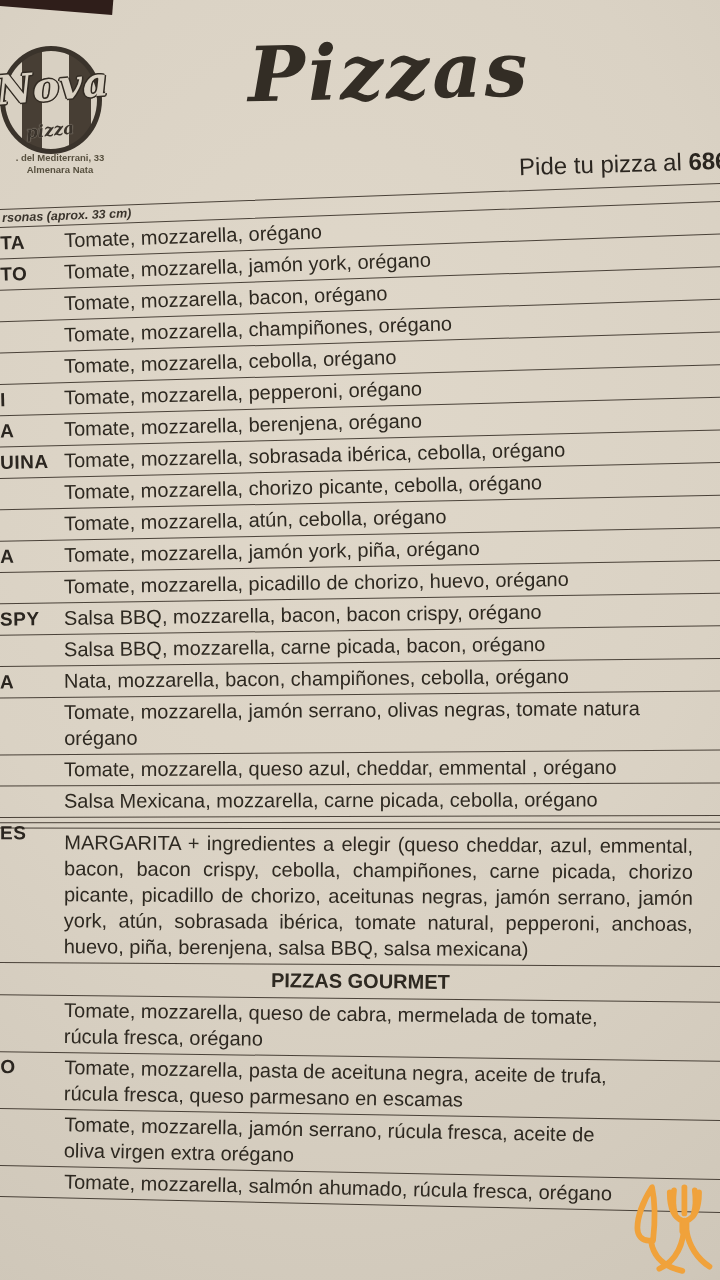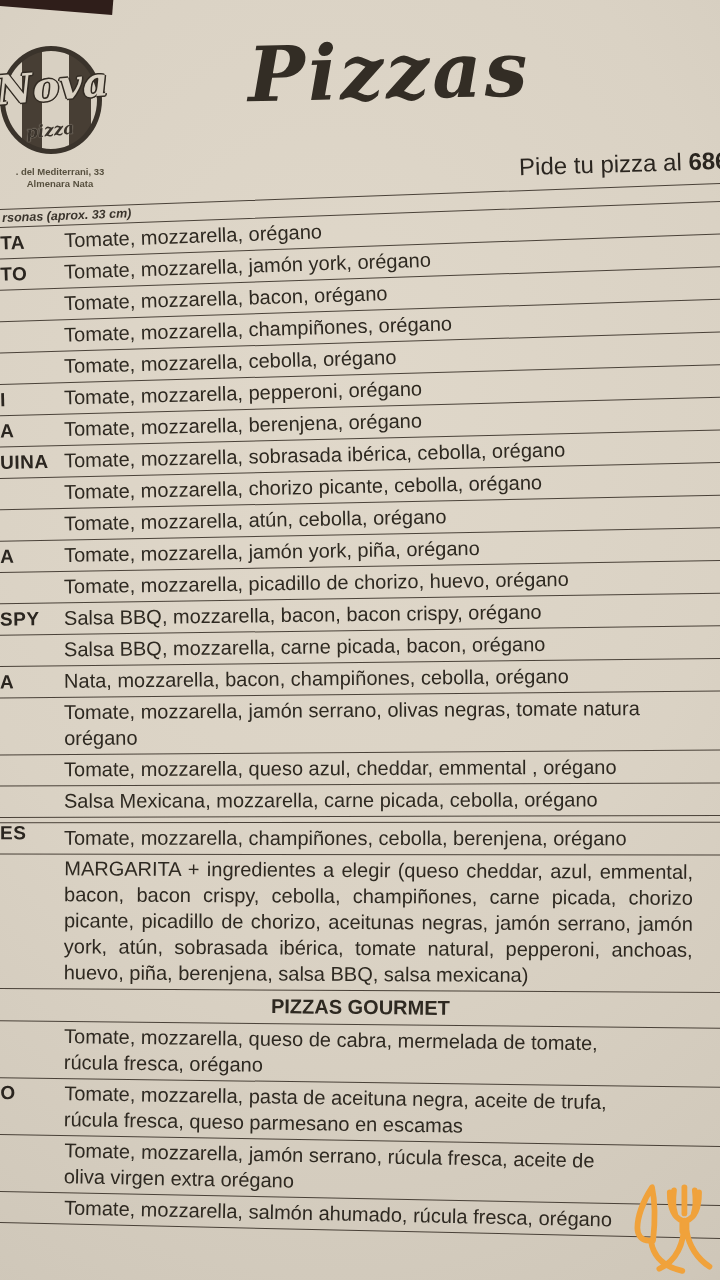--- a/index.html
+++ b/index.html
@@ -21,21 +21,21 @@
     position:absolute;left:-8px;top:66px;width:120px;text-align:center;
     font-family:"DejaVu Serif",serif;font-style:italic;font-weight:bold;font-size:40px;line-height:40px;
     color:#d9d1c3;transform:rotate(-5deg);
     text-shadow:1.5px 0 0 #332c24,-1.5px 0 0 #332c24,0 1.5px 0 #332c24,0 -1.5px 0 #332c24,1px 1px 0 #332c24,-1px -1px 0 #332c24;
   }
   .logo-pizza{
     position:absolute;left:-2px;top:120px;width:104px;text-align:center;
     font-family:"DejaVu Serif",serif;font-style:italic;font-weight:bold;font-size:17px;
     color:#3a332b;transform:rotate(-6deg);text-shadow:0 0 1px #d8d0c2;
   }
-  .logo-addr{position:absolute;left:0;top:166px;width:120px;text-align:center;
+  .logo-addr{position:absolute;left:0;top:152px;width:120px;text-align:center;
     font-size:9.5px;line-height:12px;color:#57503f;font-weight:bold;}
 
   .title{
     position:absolute;top:28px;left:0;width:720px;box-sizing:border-box;text-align:center;padding-left:58px;
     font-family:"DejaVu Serif",serif;font-style:italic;font-weight:bold;font-size:76px;letter-spacing:3px;
     color:#332d25;transform:rotate(-1.2deg);
   }
   .order-line{position:absolute;top:150px;right:-8px;font-size:24px;color:#2b2620;transform:rotate(-1.8deg);white-space:nowrap;}
   .order-line b{font-weight:bold;}
 
@@ -157,21 +157,20 @@
   </div>
         <div class="row" style="transform: rotate(-0.15deg);">
     <span class="row-label"></span>
     <span class="row-text">Salsa Mexicana, mozzarella, carne picada, cebolla, orégano</span>
   </div>
         <div class="row" style="transform: rotate(-0.05deg);">
     <span class="row-label">ES</span>
   </div>
         <div class="row" style="transform: rotate(0.06deg);">
     <span class="row-label"></span>
-    <span class="row-text">Tomate, mozzarella, champiñones, cebolla, berenjena, orégano</span>
   </div>
         <div class="row para" style="transform: rotate(0.33deg);">
     <span class="row-label"></span>
     <span class="row-text">MARGARITA + ingredientes a elegir (queso cheddar, azul, emmental, bacon, bacon crispy, cebolla, champiñones, carne picada, chorizo picante, picadillo de chorizo, aceitunas negras, jamón serrano, jamón york, atún, sobrasada ibérica, tomate natural, pepperoni, anchoas, huevo, piña, berenjena, salsa BBQ, salsa mexicana)</span>
   </div>
       </div>
 
     <div class="row header-row" style="transform: rotate(0.6deg);">
       <span>PIZZAS GOURMET</span>
     </div>

